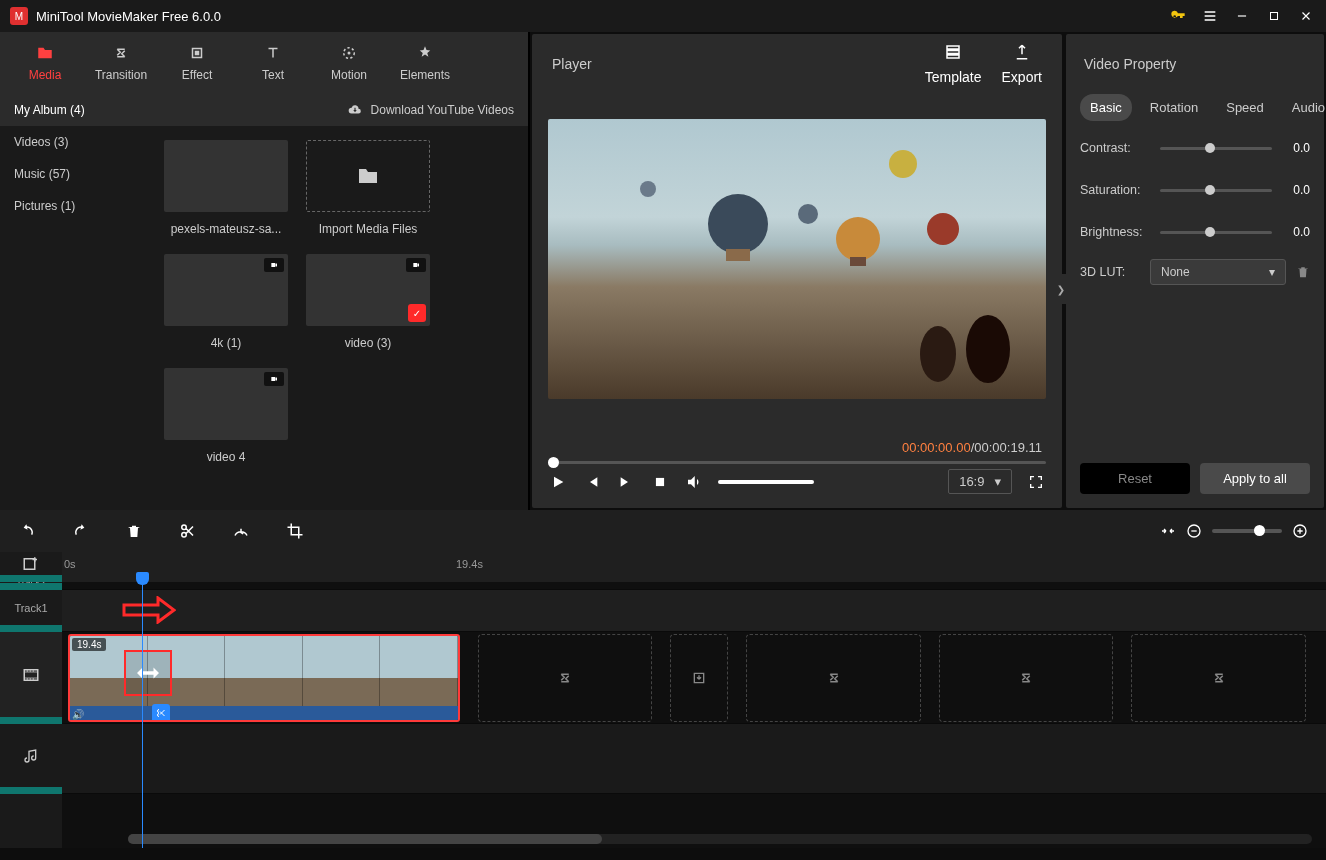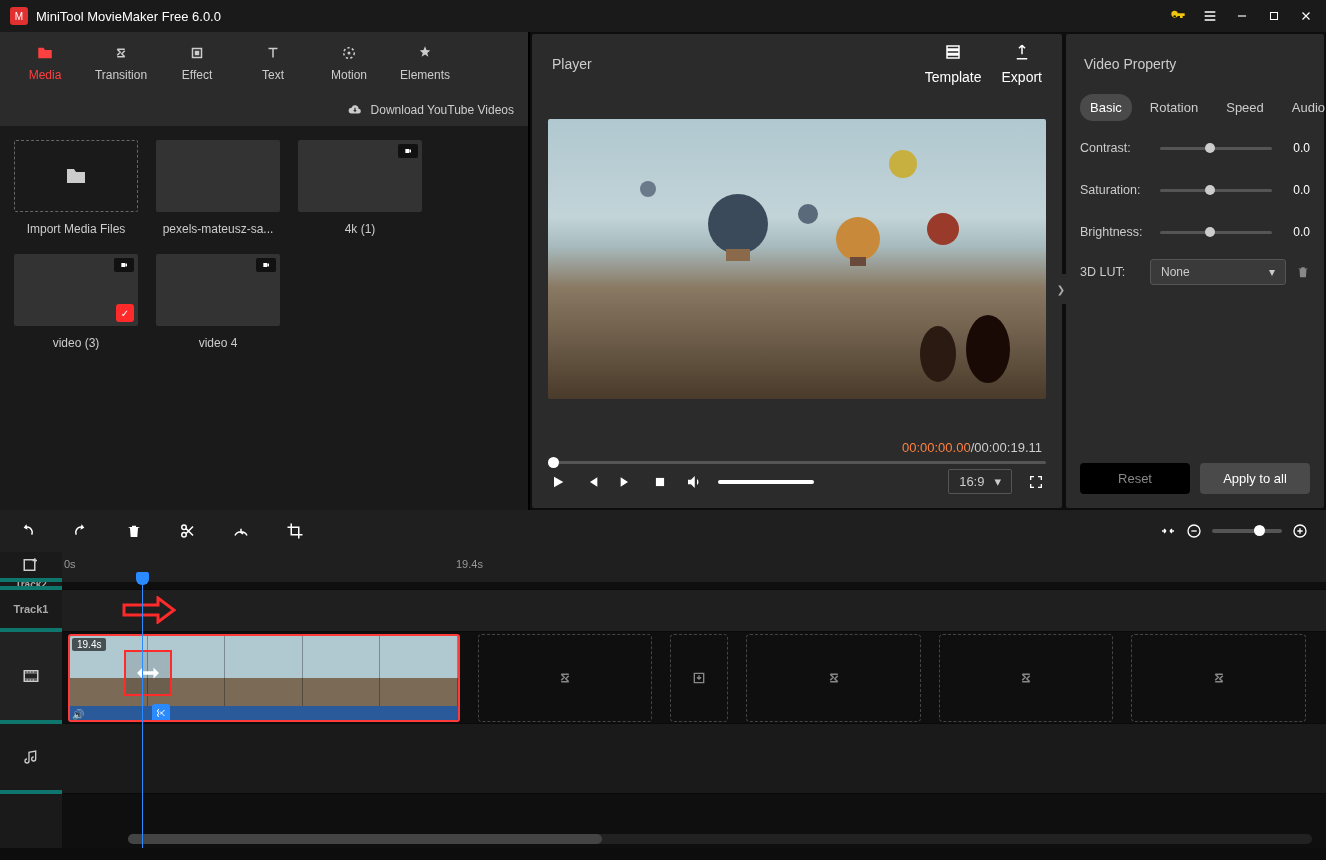--- a/index.html
+++ b/index.html
@@ -87,21 +87,21 @@
 
 
 .tlhead { height: 42px; background: #1f1f1f; display: flex; align-items: center; padding: 0 18px; gap: 36px; }
 .tlhead .tbtn { color: #fff; font-size: 16px; cursor: pointer; }
 .tlhead .zoom { margin-left: auto; display: flex; align-items: center; gap: 10px; }
 .zoomrail { width: 70px; height: 4px; background: #555; border-radius: 2px; position: relative; }
 .zoomrail .k { position: absolute; left: 60%; top: -4px; width: 11px; height: 11px; background: #fff; border-radius: 50%; }
 
 .tlbody { display: flex; height: 296px; background: #0f0f0f; }
 .tllabels { width: 62px; background: #1a1a1a; display: flex; flex-direction: column; }
-.tllabels .trk { height: 42px; display: flex; align-items: center; justify-content: center; font-size: 11px; color: #aaa; border-bottom: 4px solid #0f766e; cursor: pointer; font-weight: bold;}
+.tllabels .trk { height: 42px; display: flex; align-items: center; justify-content: center; font-size: 11px; color: #aaa; border-bottom: 7px solid #0f766e; cursor: pointer;}
 .tllabels .trk.add { height: 30px; }
 .tllabels .trk.main { height: 92px; font-size: 18px; background:#222; }
 .tllabels .trk.music { height: 70px; font-size: 16px; background:#1a1a1a;}
 .tllabels .trk.t2 { height: 8px; font-size:10px; overflow:hidden;}
 
 .tltracks { flex: 1; position: relative; overflow: hidden; }
 .ruler { height: 30px; background: #1f1f1f; position: relative; color: #999; font-size: 11px; }
 .ruler .m { position: absolute; top: 6px; }
 .playhead { position: absolute; top: 20px; bottom: 0; width: 1px; background: #2a8aff; z-index: 10; }
 .playhead::before { content: ''; position: absolute; top: 0; left: -6px; width: 13px; height: 13px; background: #2a8aff; border-radius: 2px 2px 6px 6px; }
@@ -213,41 +213,47 @@
         <span class="ico">
             <svg width="20" height="18" viewBox="0 0 24 24">
               <path fill="currentColor" d="M12 3l2 5 5 .5-4 3.5 1.5 5L12 14l-4.5 3 1.5-5-4-3.5 5-.5z"></path>
             </svg>
           </span>
         <span class="lbl">Elements</span>
       </div>
     </div>
 
     <div class="leftcontent">
+      <div class="sidebar">
+        <div class="hdr">My Album (4)</div>
+        <div class="item">Videos (3)</div>
+        <div class="item">Music (57)</div>
+        <div class="item">Pictures (1)</div>
+      </div>
       <div class="medialist">
         <div class="dlbar">
           <span>
               <svg width="16" height="14" viewBox="0 0 24 24">
                 <path fill="currentColor" d="M6 18a5 5 0 0 1 .3-10A6 6 0 0 1 18 10a4 4 0 0 1 0 8H6zm6-2l3-4h-2V8h-2v4H9l3 4z"></path>
               </svg>
             </span>
           <span>Download YouTube Videos</span>
         </div>
         <div class="thumbs">
+          <div class="thumb">
+            <div class="img ph-mountains"></div>
+            <div class="lbl">pexels-mateusz-sa...</div>
+          </div>
           <div class="thumb import">
             <div class="img">
                 <svg width="28" height="24" viewBox="0 0 24 24">
                   <path fill="#ccc" d="M3 5h7l2 3h9v11H3z"></path>
                 </svg>
               </div>
             <div class="lbl">Import Media Files</div>
-          </div>
-          <div class="thumb">
-            <div class="img ph-mountains"></div>
-            <div class="lbl">pexels-mateusz-sa...</div>
           </div>
           <div class="thumb">
             <div class="img ph-ocean">
               <div class="vbadge">
                   <svg width="10" height="8" viewBox="0 0 24 24">
                     <path fill="#fff" d="M4 6h12v12H4zM17 9l4-2v10l-4-2z"></path>
                   </svg>
                 </div>
             </div>
             <div class="lbl">4k (1)</div>

